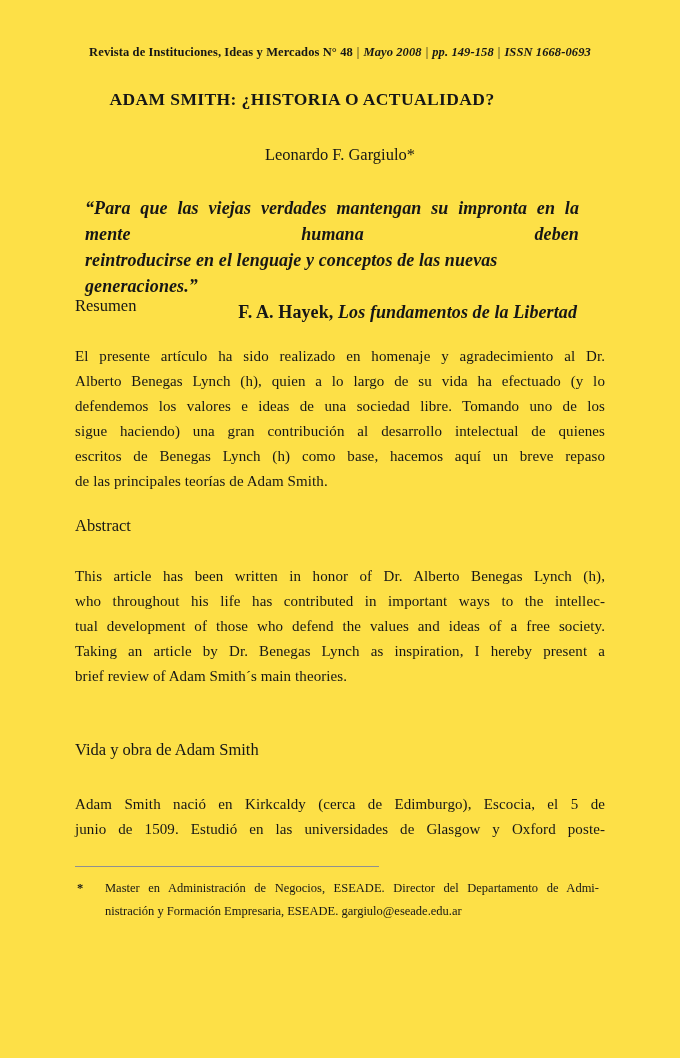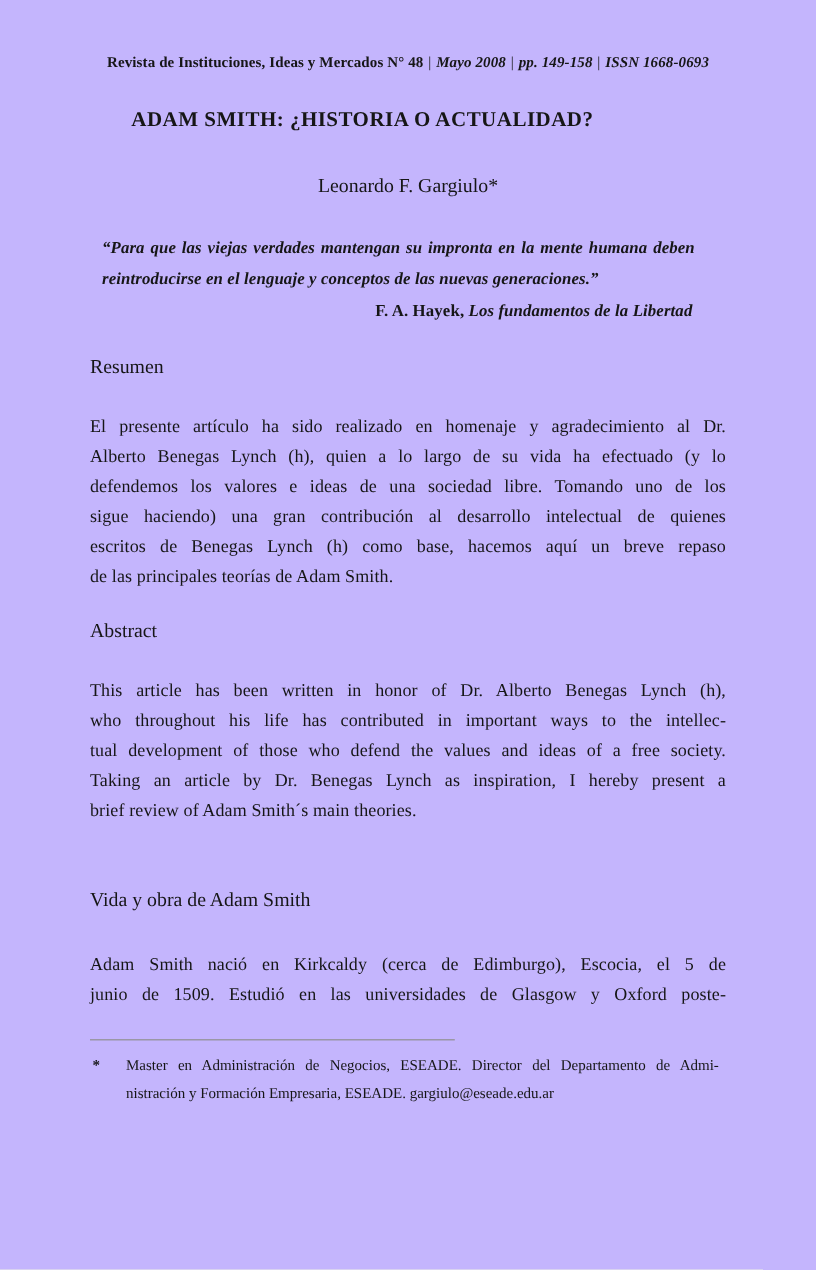--- a/index.html
+++ b/index.html
@@ -1,20 +1,20 @@
 <!DOCTYPE html>
 <html><head>
 <meta charset="utf-8">
 <style>
   html, body { margin: 0; padding: 0; background: #e8e8e8; }
   .page {
     position: relative;
     width: 680px;
     height: 1058px;
-    background: #c4b5fd;
+    background: #fde047;
     color: #161616;
     font-family: "Liberation Serif", "DejaVu Serif", serif;
     overflow: hidden;
   }
   .abs { position: absolute; }
 
   .header {
     top: 45px; left: 0; width: 680px;
     text-align: center;
     font-size: 12.5px;
@@ -34,21 +34,21 @@
   }
 
   .author {
     top: 145px; left: 0; width: 680px;
     text-align: center;
     font-size: 16.5px;
   }
 
   .epigraph {
     top: 195px; left: 85px; width: 494px;
-    font-size: 14px;
+    font-size: 18px;
     font-weight: bold;
     font-style: italic;
     line-height: 26px;
     letter-spacing: 0.1px;
   }
   .epigraph .attribution { text-align: right; padding-right: 2px; }
   .attr-author { font-style: normal; }
 
   .section-heading {
     left: 75px;

